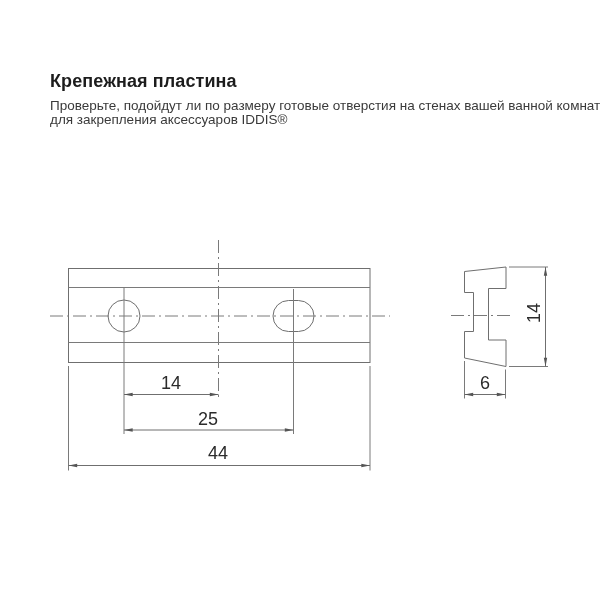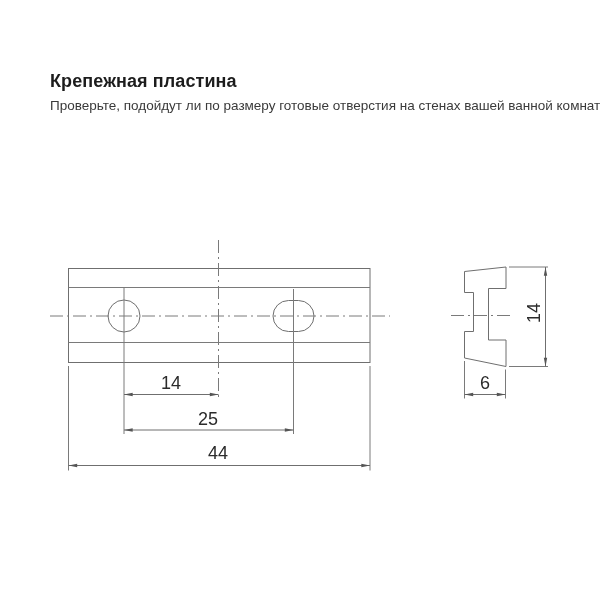--- a/index.html
+++ b/index.html
@@ -68,20 +68,21 @@
     font-size: 18px;
     fill: #2b2b2b;
   }
 </style>
 </head>
 <body>
 
 <div class="header">
   <h1 class="page-title">Крепежная пластина</h1>
   <div class="page-subtitle">Проверьте, подойдут ли по размеру готовые отверстия на стенах вашей ванной комнаты</div>
+  <div class="page-subtitle">для закрепления аксессуаров IDDIS®</div>
 </div>
 
 <svg class="drawing-svg" viewBox="0 0 600 600" xmlns="http://www.w3.org/2000/svg">
   <defs>
     <marker id="arrow" markerUnits="userSpaceOnUse" markerWidth="20" markerHeight="8" refX="0" refY="0" orient="auto-start-reverse" overflow="visible">
       <path d="M0,0 L-8.7,-1.7 L-8.7,1.7 Z" fill="#555555"></path>
     </marker>
   </defs>
 
   <g>

